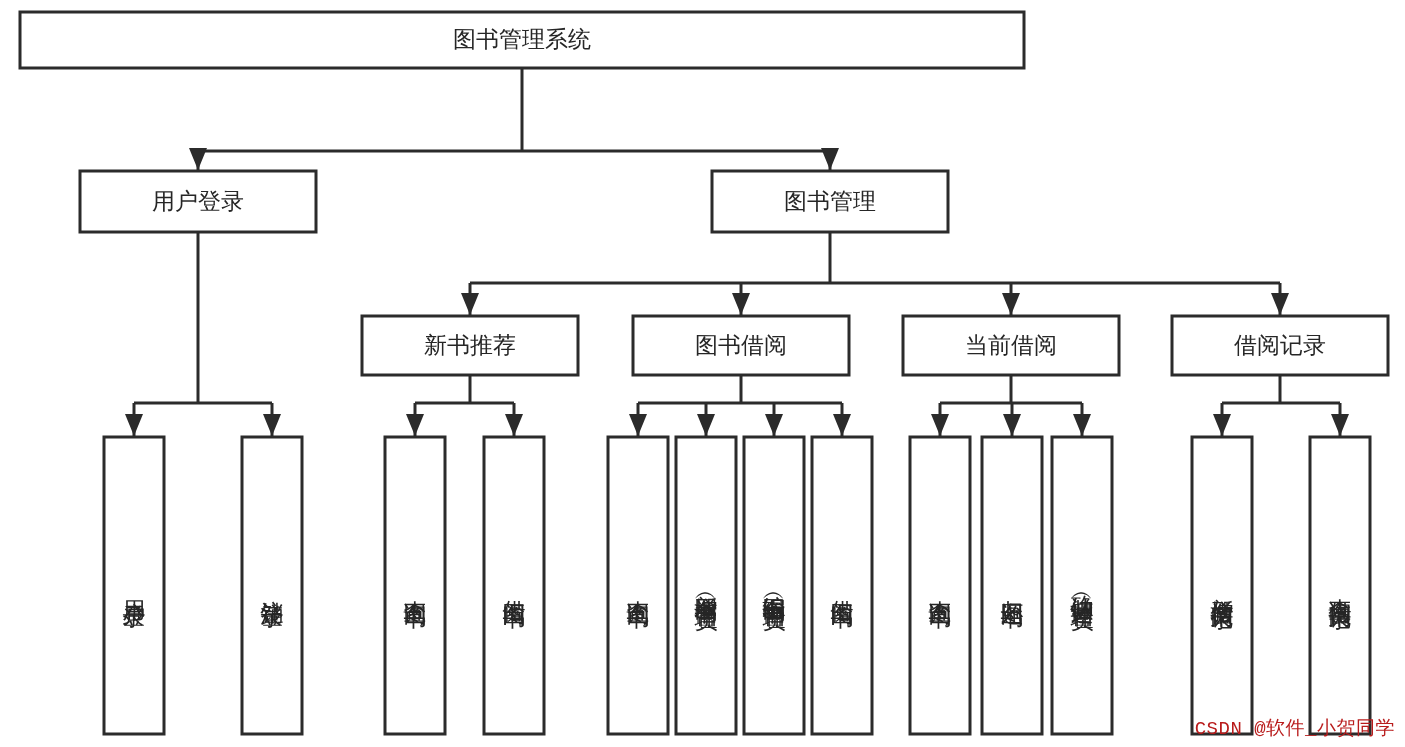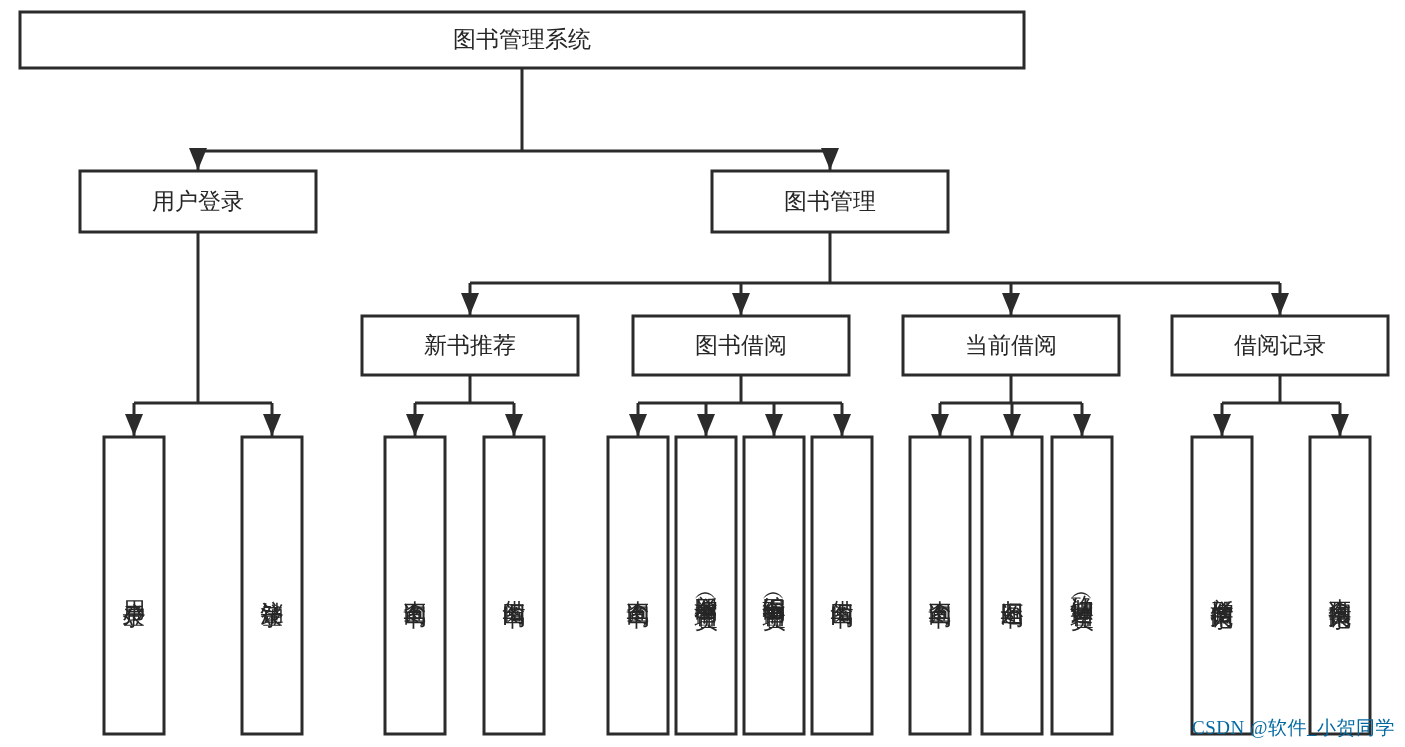--- a/index.html
+++ b/index.html
@@ -59,23 +59,23 @@
     color: #262626;
     letter-spacing: 2px;
     text-align: center;
     white-space: nowrap;
     pointer-events: none;
   }
   #watermark {
     position: absolute;
     right: 10px;
     bottom: 6px;
-    font-family: Liberation Serif, serif;
+    font-family: Liberation Mono, monospace;
     font-size: 19px;
-    color: #0369a1;
+    color: #b91c1c;
     letter-spacing: 0.5px;
     white-space: nowrap;
   }
 </style>
 </head>
 <body>
 
 <div id="diagram-root">
   <svg id="tree-svg" viewBox="0 0 1405 747" xmlns="http://www.w3.org/2000/svg">
     <g id="connectors-layer">

